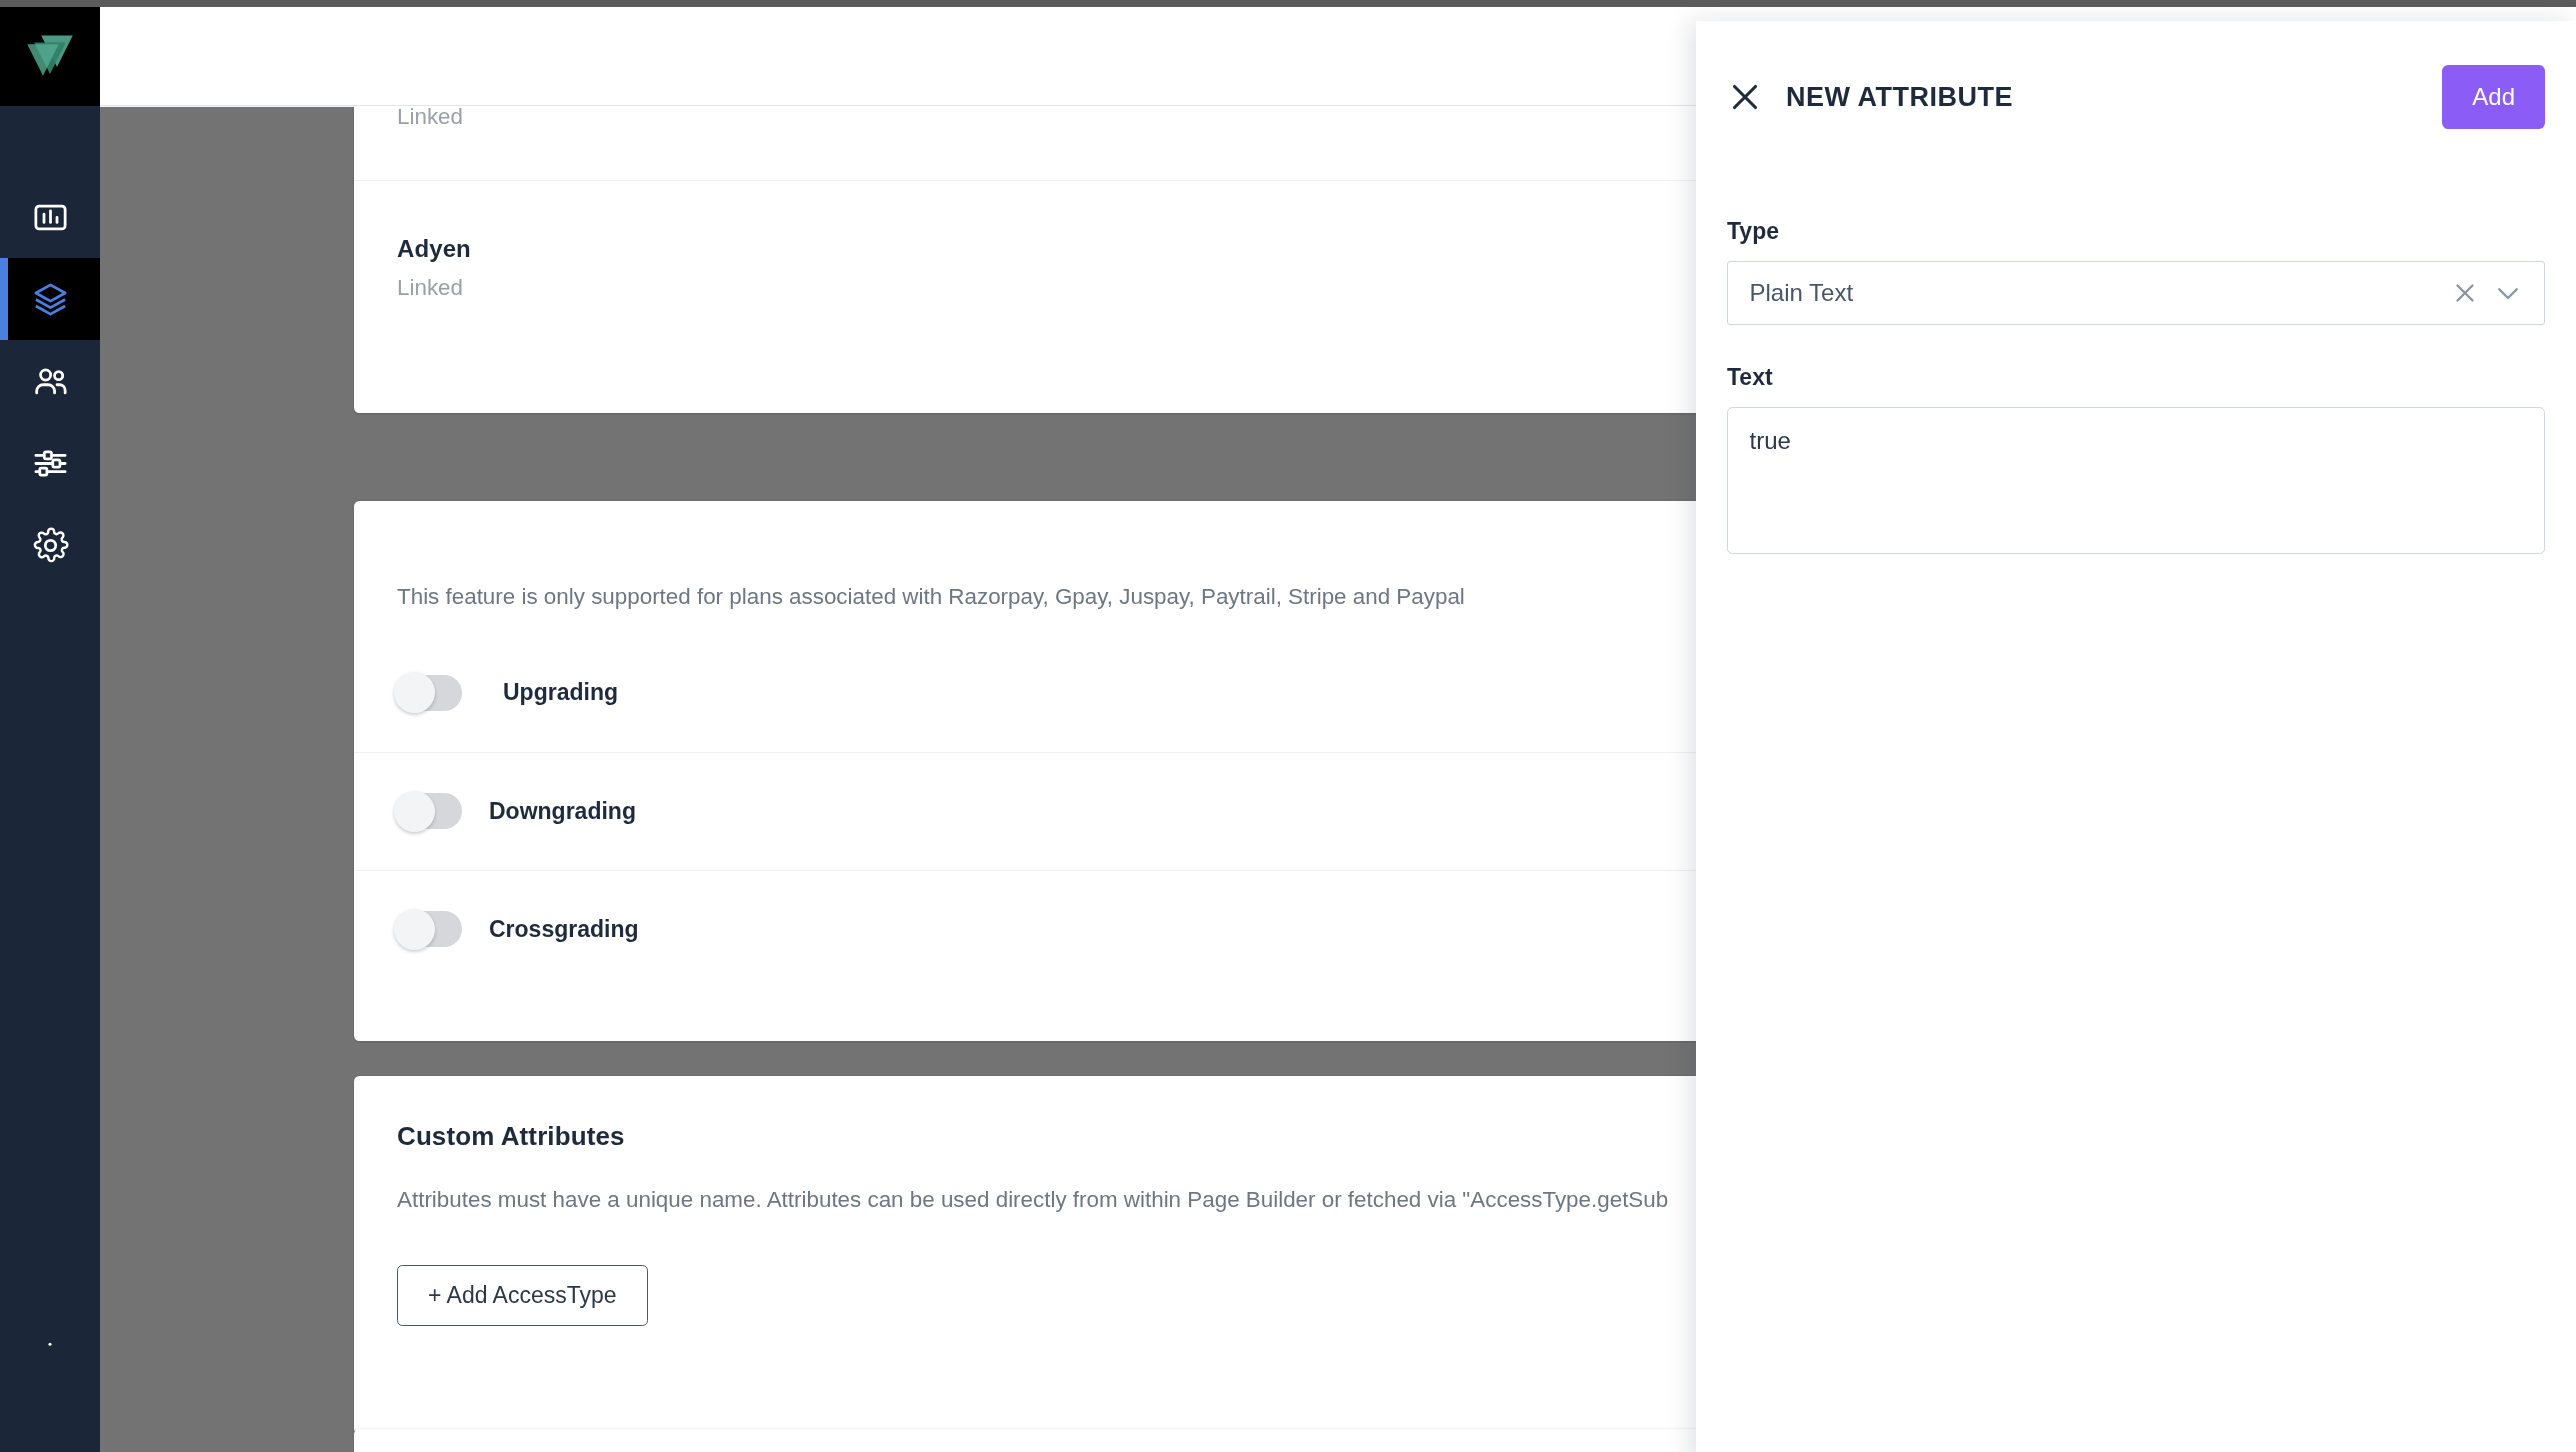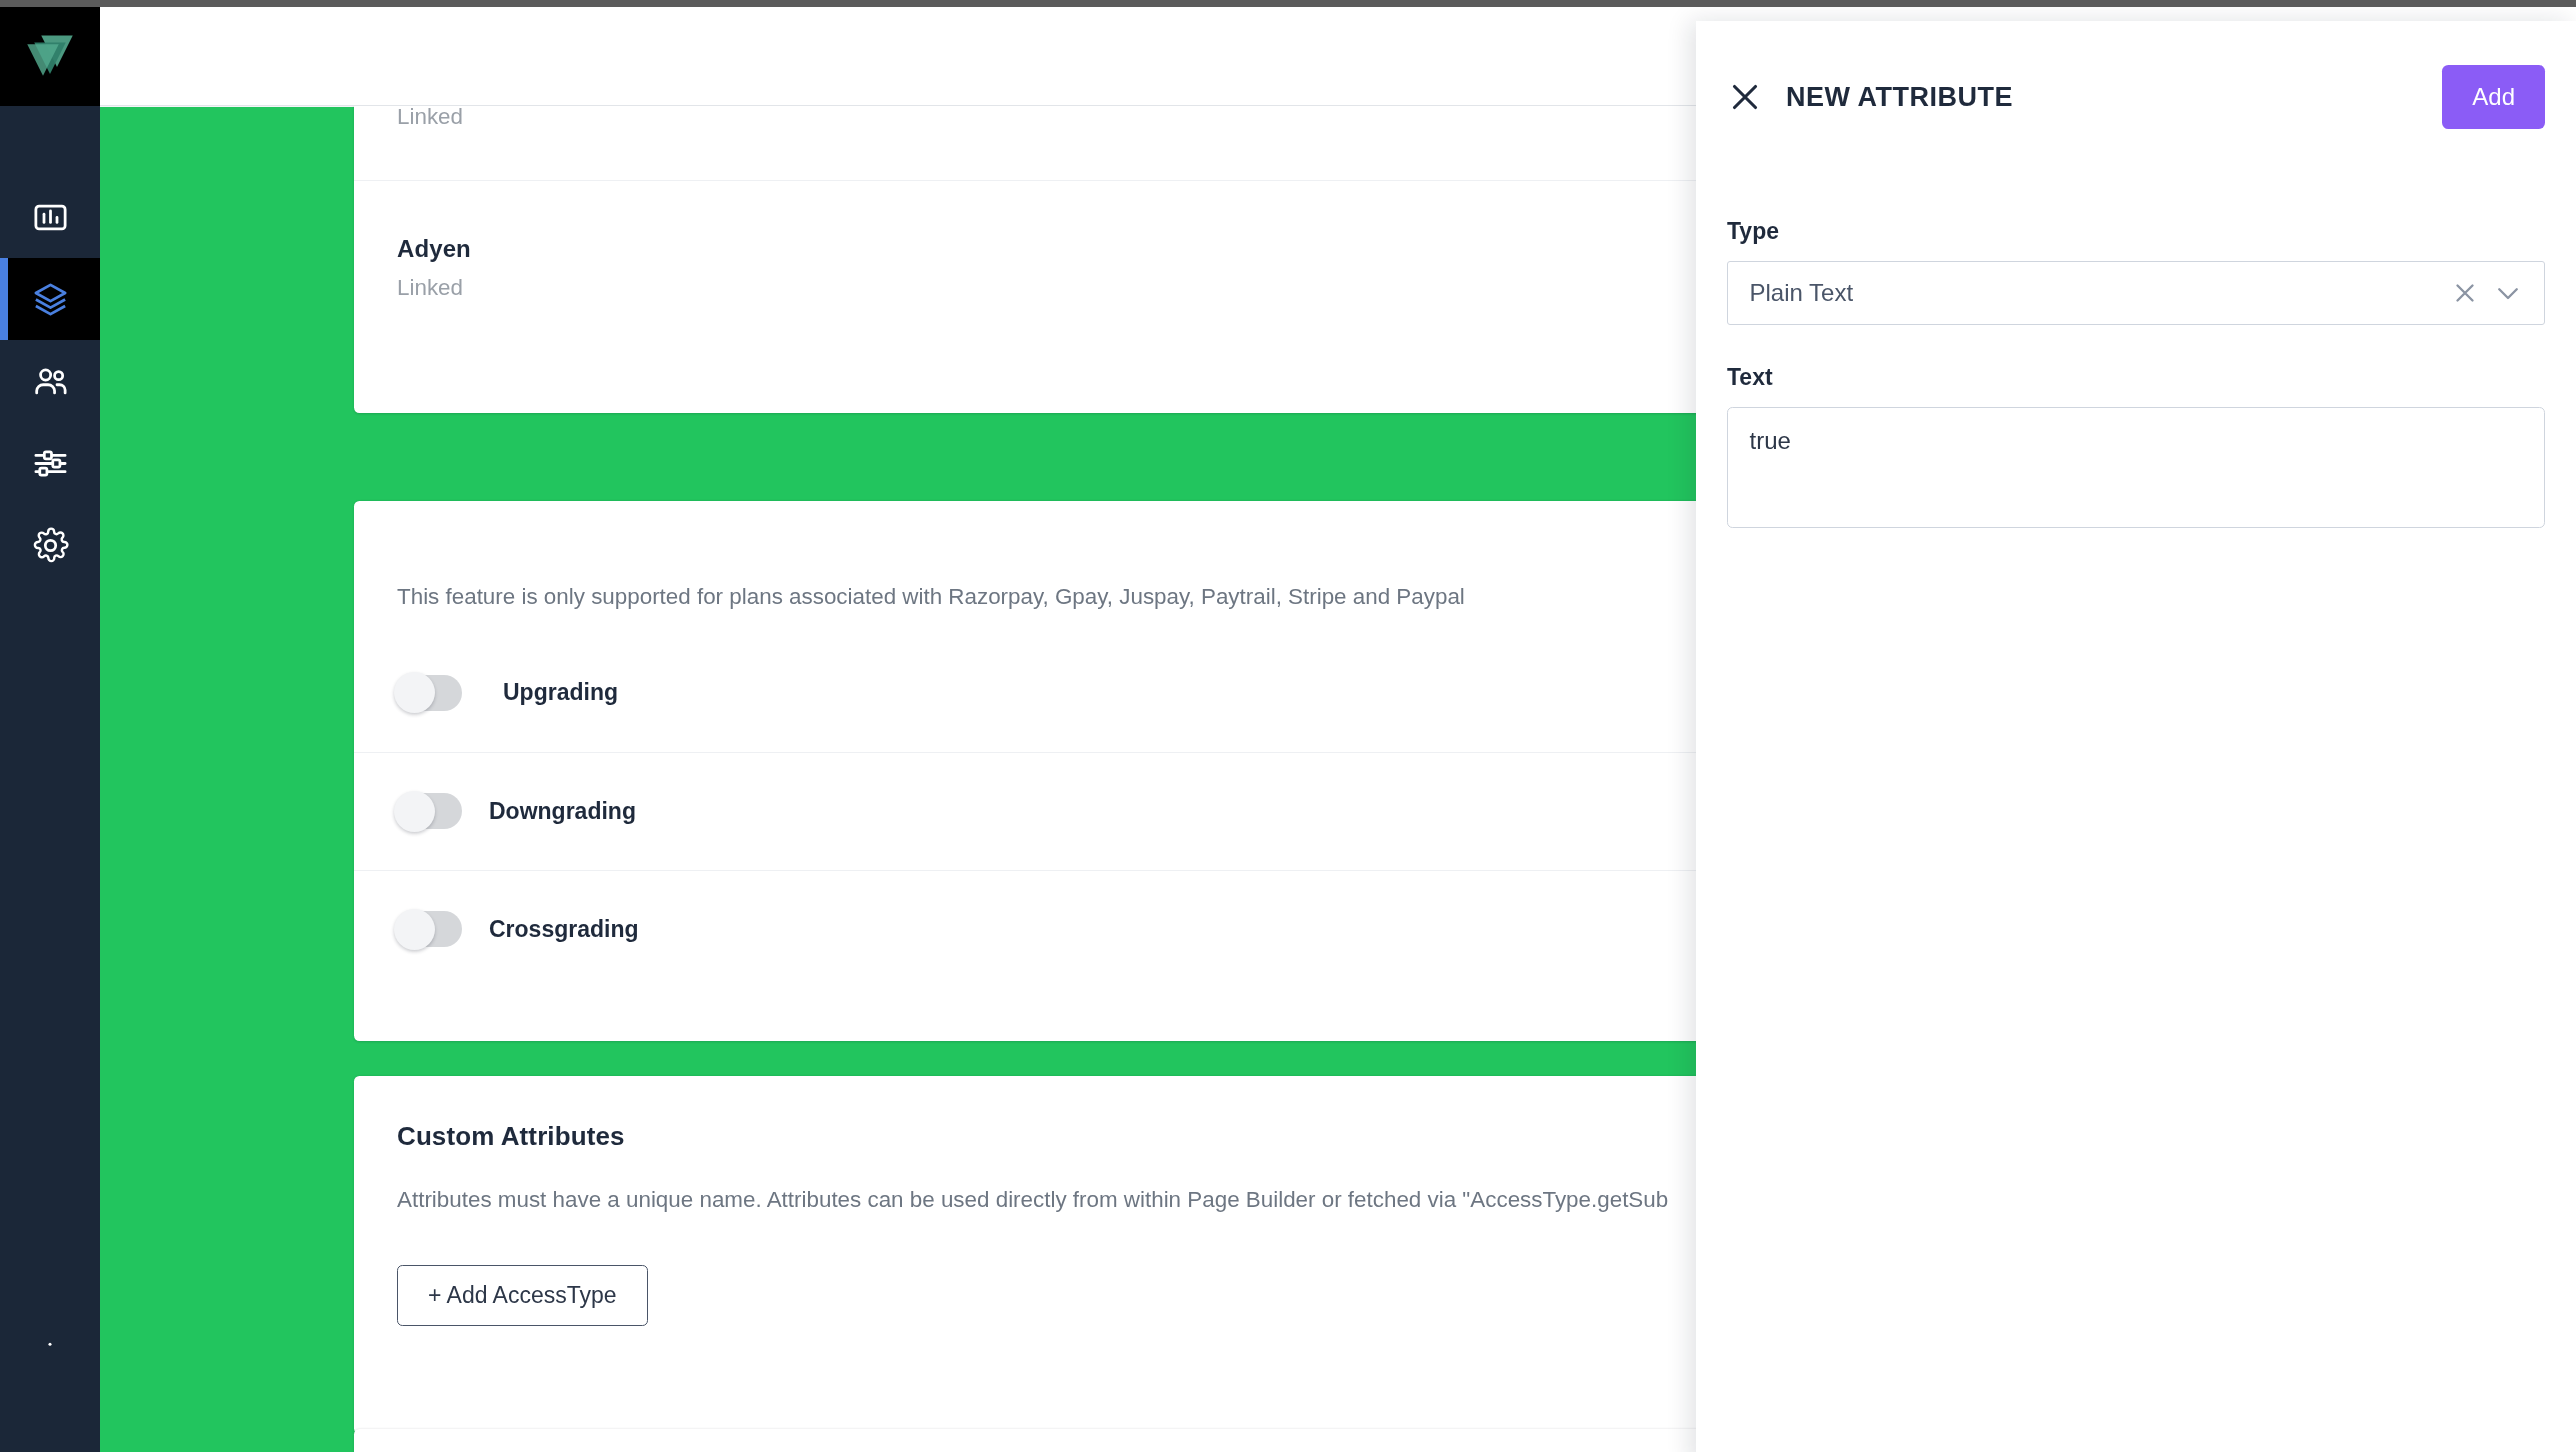--- a/index.html
+++ b/index.html
@@ -94,21 +94,21 @@
     z-index: 20;
   }
 
   
   .main {
     position: absolute;
     top: 107px;
     left: 100px;
     width: 2476px;
     height: 1346px;
-    background: #22c55e;
+    background: #737373;
     z-index: 10;
   }
 
   .card {
     position: absolute;
     left: 254px;
     width: 1469px;
     background: #ffffff;
     border-radius: 5.4px;
     box-shadow: 0 0.9px 2.7px rgba(16,24,40,0.10), 0 0.9px 1.8px rgba(16,24,40,0.06);
@@ -306,21 +306,21 @@
   .select-clear, .select-chevron {
     width: 30px; height: 30px;
     margin-left: 12.5px;
     flex: none;
     cursor: pointer;
   }
 
   .field-textarea {
     margin-top: 18px;
     width: 100%;
-    height: 121px;
+    height: 147px;
     border: 0.9px solid #cfd5de;
     border-radius: 5.4px;
     padding: 18px 21.5px;
     font-size: 24px;
     color: #2d3748;
     font-family: "Liberation Sans", sans-serif;
     background: #fff;
     outline: none;
     resize: none;
     line-height: 1.25;

